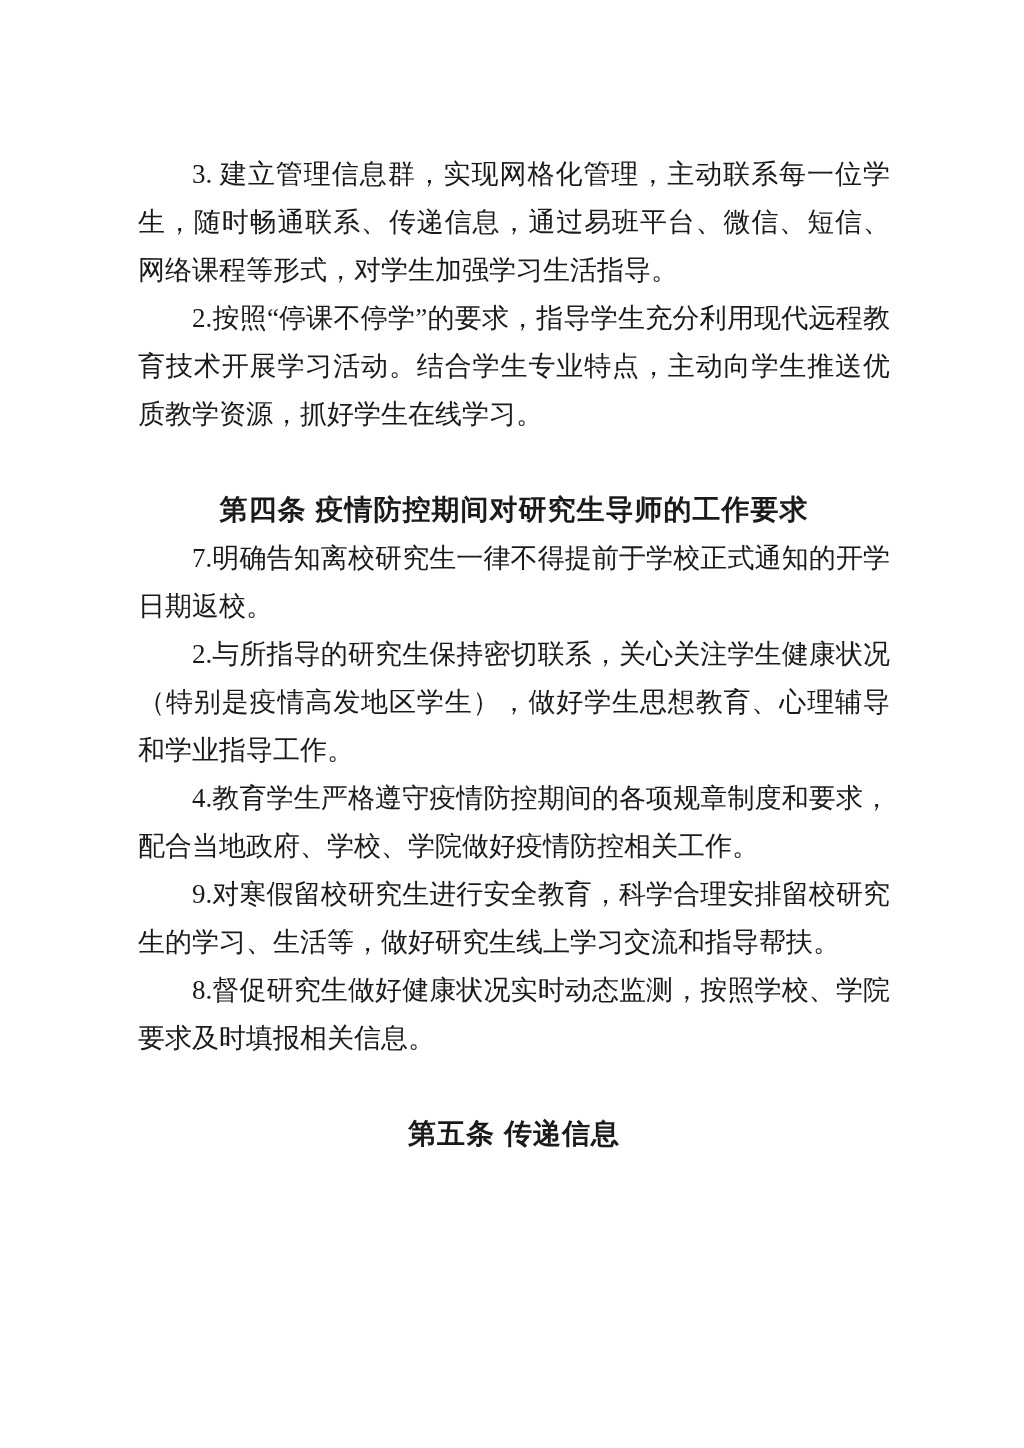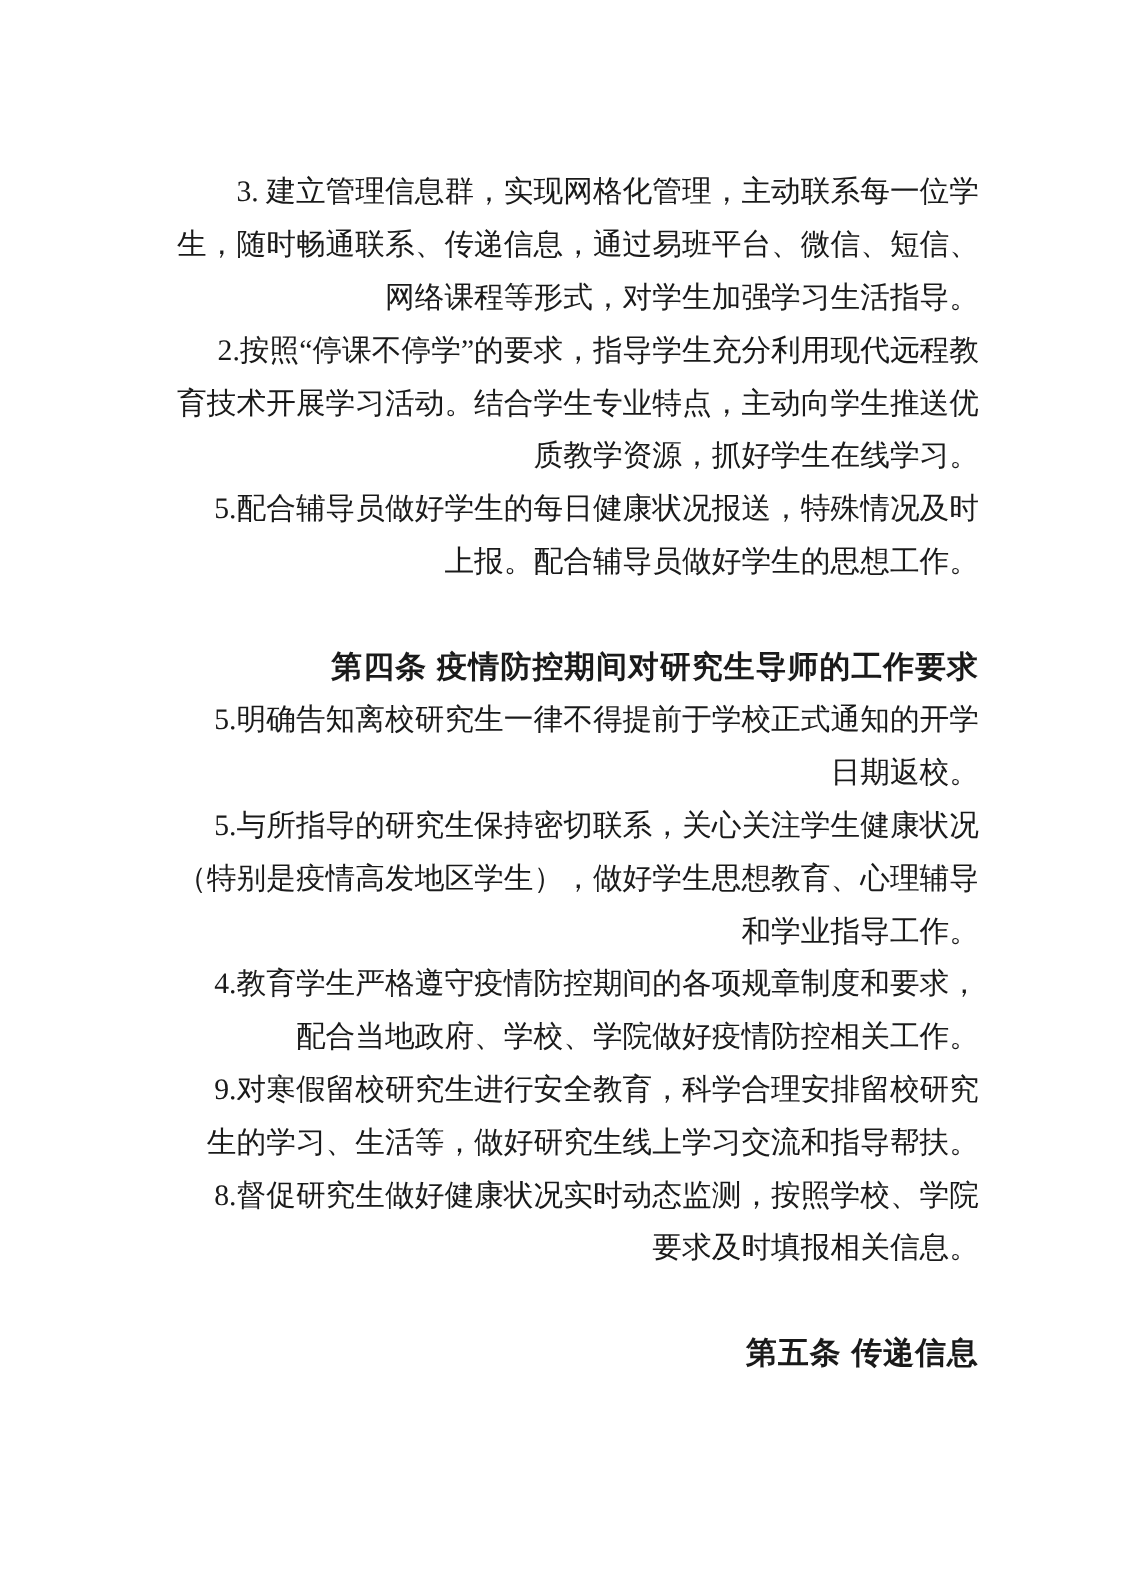--- a/index.html
+++ b/index.html
@@ -19,21 +19,20 @@
   .doc {
     color: #1a1a1a;
     font-family: "Liberation Serif", "DejaVu Serif", serif;
     font-size: 27px;
     line-height: 48px;
     text-align: justify;
   }
   .doc p {
     margin: 0;
     padding: 0;
-    text-align: right;
   }
   .body-para {
     text-indent: 2em;
     word-break: break-all;
     overflow-wrap: anywhere;
   }
   .section-heading {
     margin-top: 48px !important;
     text-align: center;
     text-indent: 0;
@@ -43,22 +42,21 @@
     letter-spacing: 1px;
   }
 </style>
 </head>
 <body>
 
 <div class="page">
   <div class="doc">
     <p class="body-para">3. 建立管理信息群，实现网格化管理，主动联系每一位学生，随时畅通联系、传递信息，通过易班平台、微信、短信、网络课程等形式，对学生加强学习生活指导。</p>
     <p class="body-para">2.按照“停课不停学”的要求，指导学生充分利用现代远程教育技术开展学习活动。结合学生专业特点，主动向学生推送优质教学资源，抓好学生在线学习。</p>
-    <p class="body-para">5.配合辅导员做好学生的每日健康状况报送，特殊情况及时上报。配合辅导员做好学生的思想工作。</p>
     <p class="section-heading">第四条 疫情防控期间对研究生导师的工作要求</p>
-    <p class="body-para">5.明确告知离校研究生一律不得提前于学校正式通知的开学日期返校。</p>
-    <p class="body-para">5.与所指导的研究生保持密切联系，关心关注学生健康状况（特别是疫情高发地区学生），做好学生思想教育、心理辅导和学业指导工作。</p>
+    <p class="body-para">7.明确告知离校研究生一律不得提前于学校正式通知的开学日期返校。</p>
+    <p class="body-para">2.与所指导的研究生保持密切联系，关心关注学生健康状况（特别是疫情高发地区学生），做好学生思想教育、心理辅导和学业指导工作。</p>
     <p class="body-para">4.教育学生严格遵守疫情防控期间的各项规章制度和要求，配合当地政府、学校、学院做好疫情防控相关工作。</p>
     <p class="body-para">9.对寒假留校研究生进行安全教育，科学合理安排留校研究生的学习、生活等，做好研究生线上学习交流和指导帮扶。</p>
     <p class="body-para">8.督促研究生做好健康状况实时动态监测，按照学校、学院要求及时填报相关信息。</p>
     <p class="section-heading">第五条 传递信息</p>
   </div>
 </div>
 
 </body></html>

